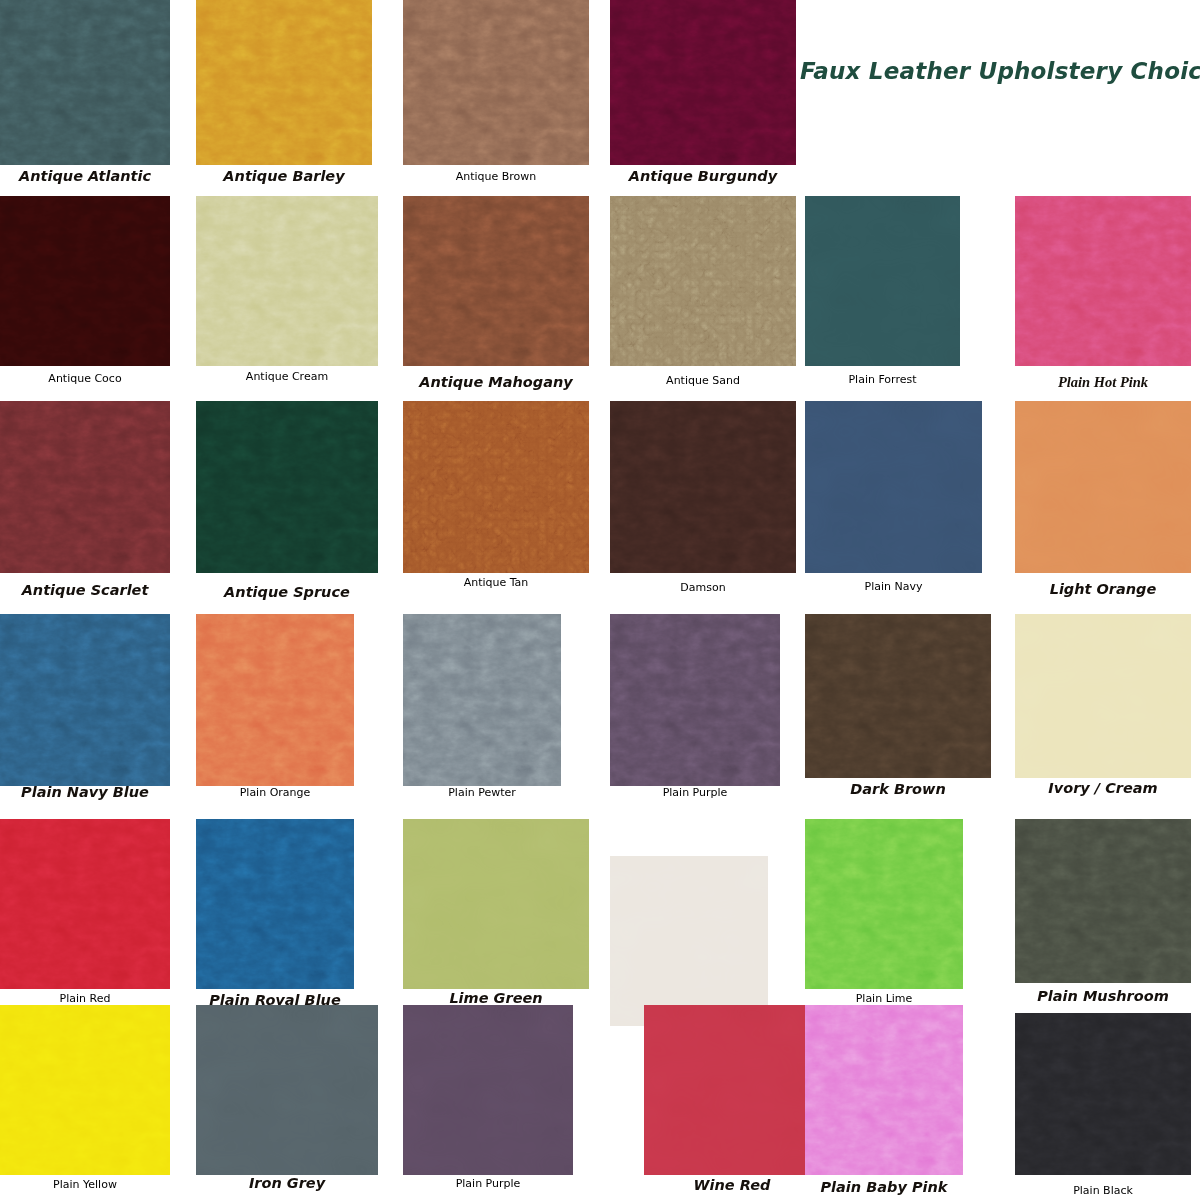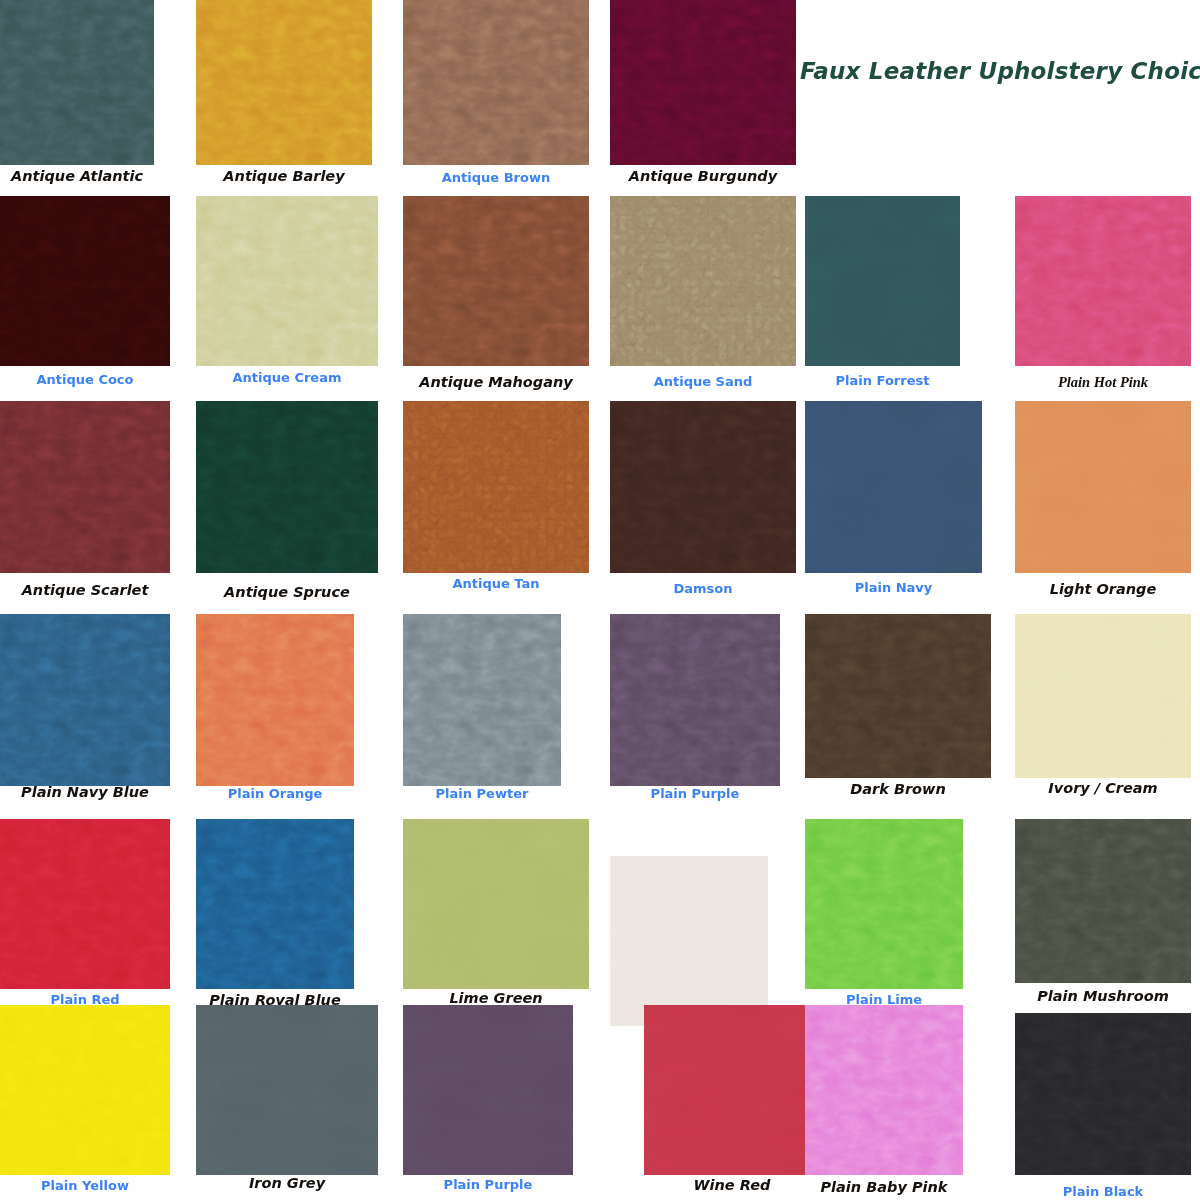--- a/index.html
+++ b/index.html
@@ -71,37 +71,37 @@
     color: #15100c;
     font-family: "DejaVu Sans", sans-serif;
     white-space: nowrap;
   }
   .caption.bold {
     font-weight: bold;
     font-style: italic;
     font-size: 14.5px;
   }
   .caption.light {
-    font-weight: bold;
+    font-weight: normal;
     font-style: normal;
-    font-size: 13px;
-    color: #3b82f6;
+    font-size: 11px;
+    color: #000000;
   }
 </style>
 </head>
 <body>
 
 <div id="board">
 
   <div id="title-block" style="color: rgb(31, 77, 63);">
     <span class="tline">Faux Leather Upholstery Choice</span>
   </div>
 
   <div id="cells">
-      <div class="cell" style="left: 0px; top: 0px; width: 154px; height: 196px;">
+      <div class="cell" style="left: 0px; top: 0px; width: 170px; height: 196px;">
         <div class="swatch" style="height: 165px; background: rgb(60, 85, 88);">
           <svg class="grain" preserveAspectRatio="none">
             <rect width="100%" height="100%" filter="url(#fx-crackle)"></rect>
           </svg>
         </div>
         <div class="caption bold" style="top: 168px;">Antique Atlantic</div>
       </div>
       <div class="cell" style="left: 196px; top: 0px; width: 176px; height: 196px;">
         <div class="swatch" style="height: 165px; background: rgb(210, 149, 40);">
           <svg class="grain" preserveAspectRatio="none">

